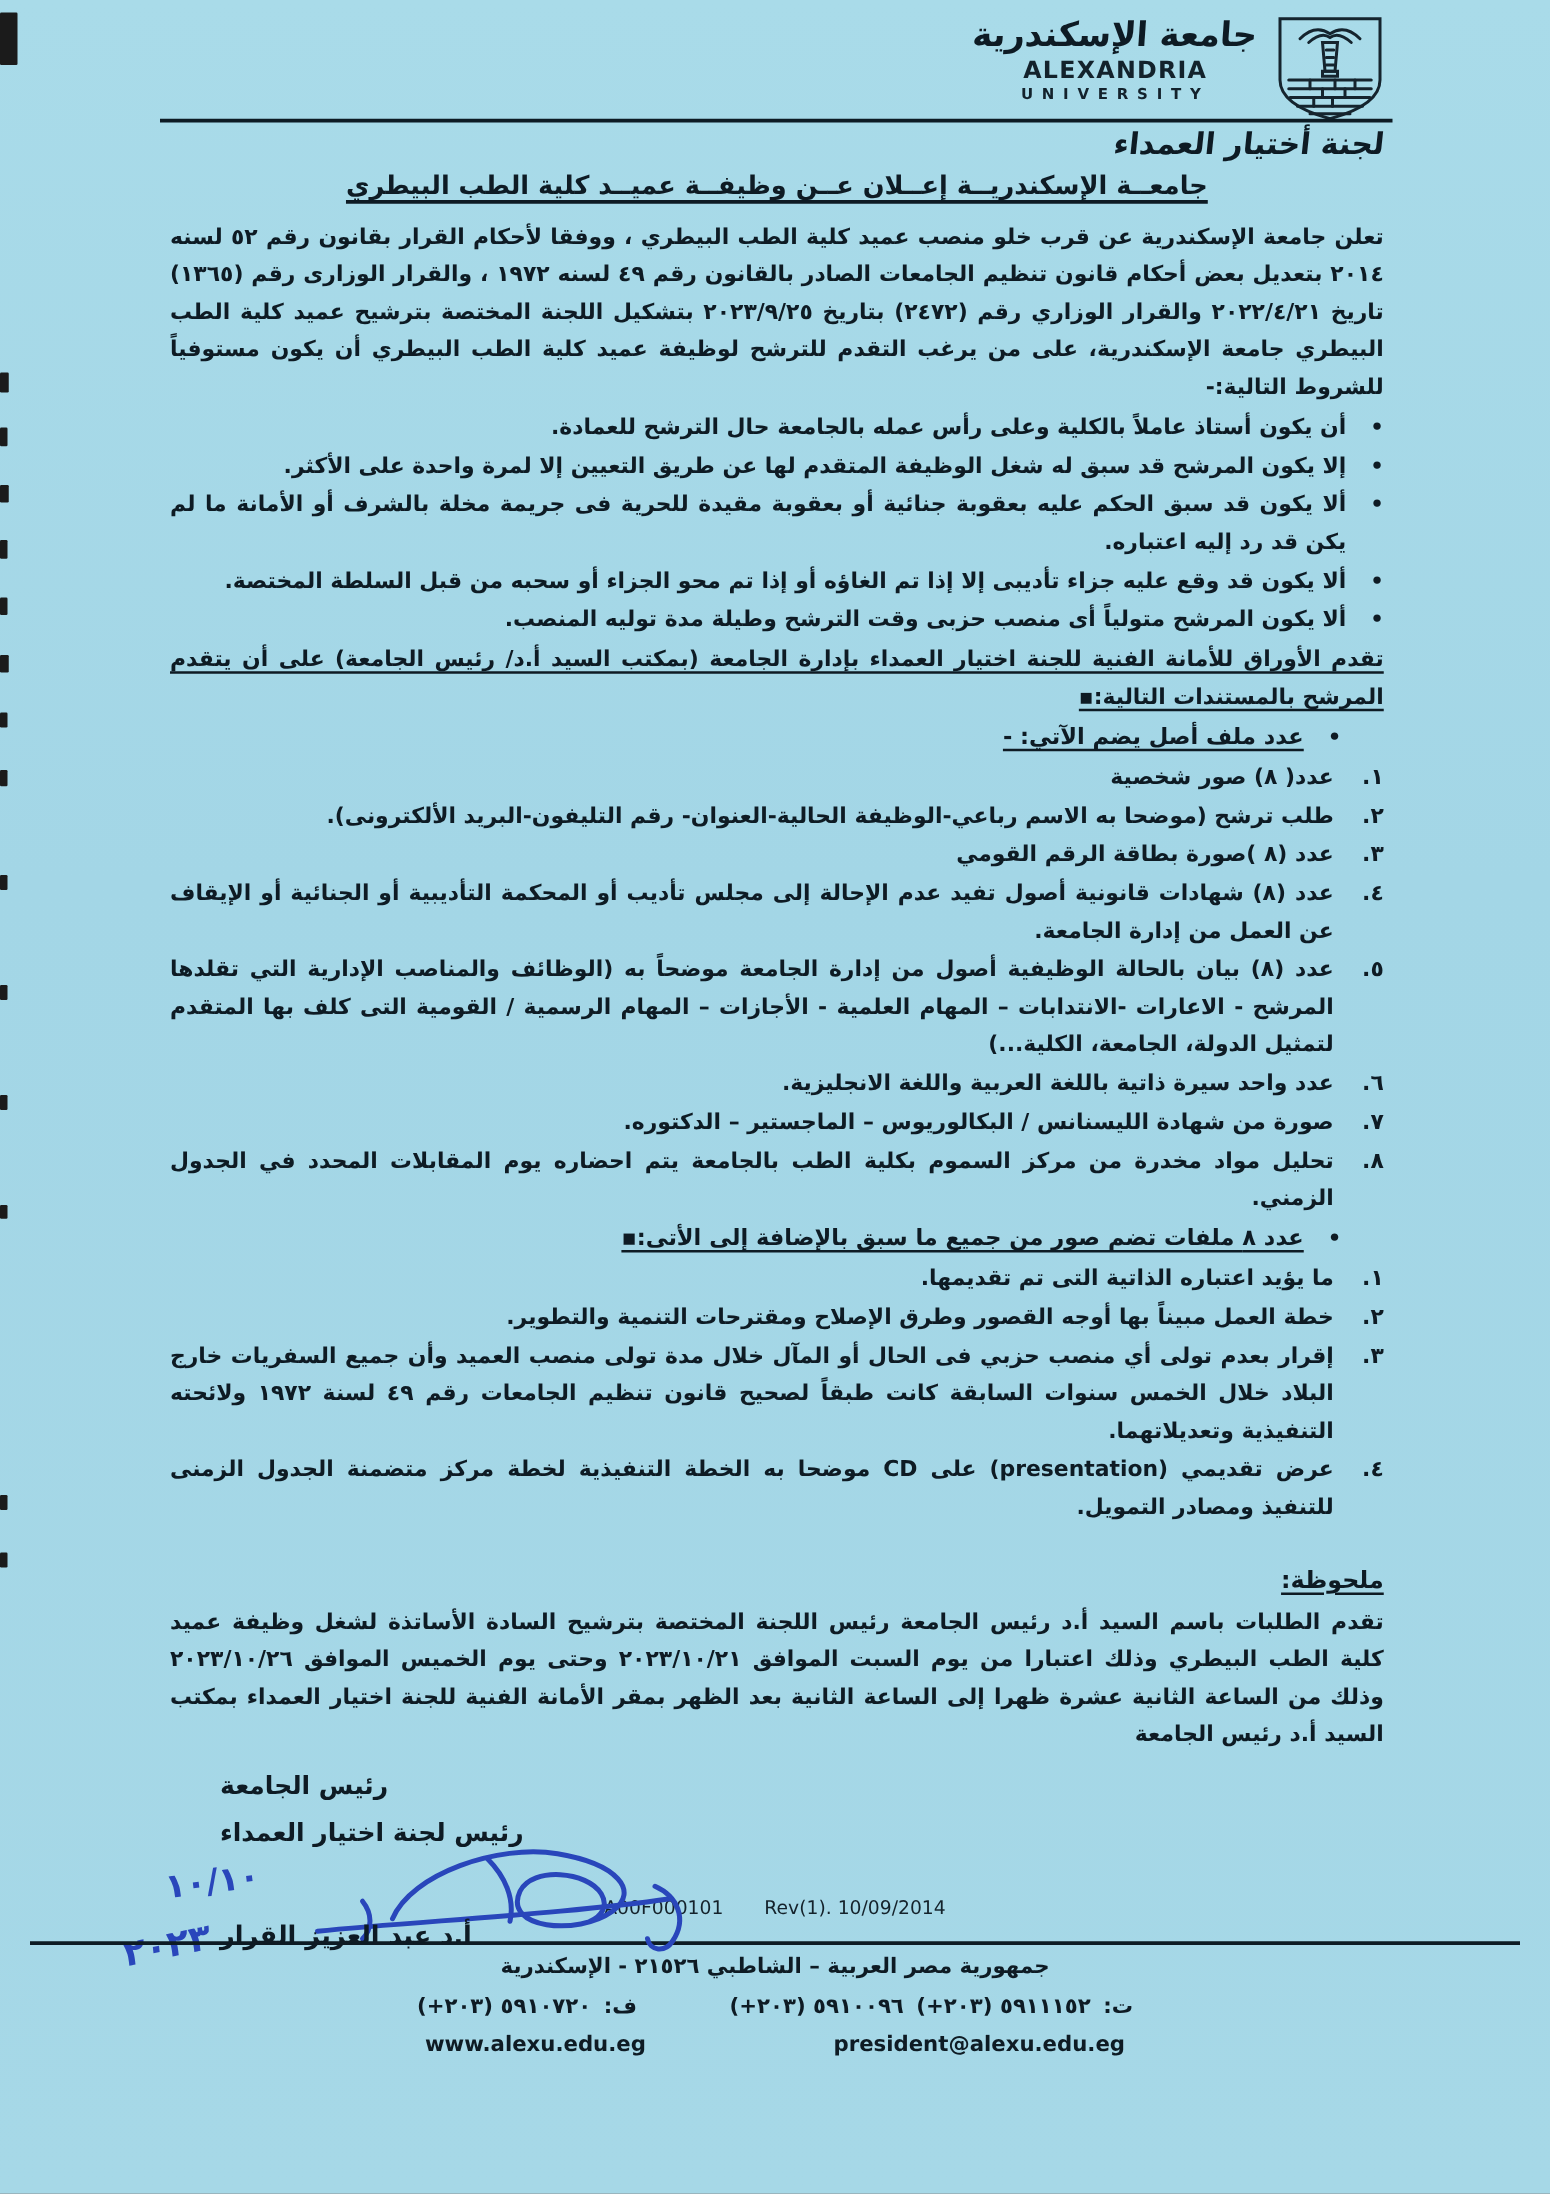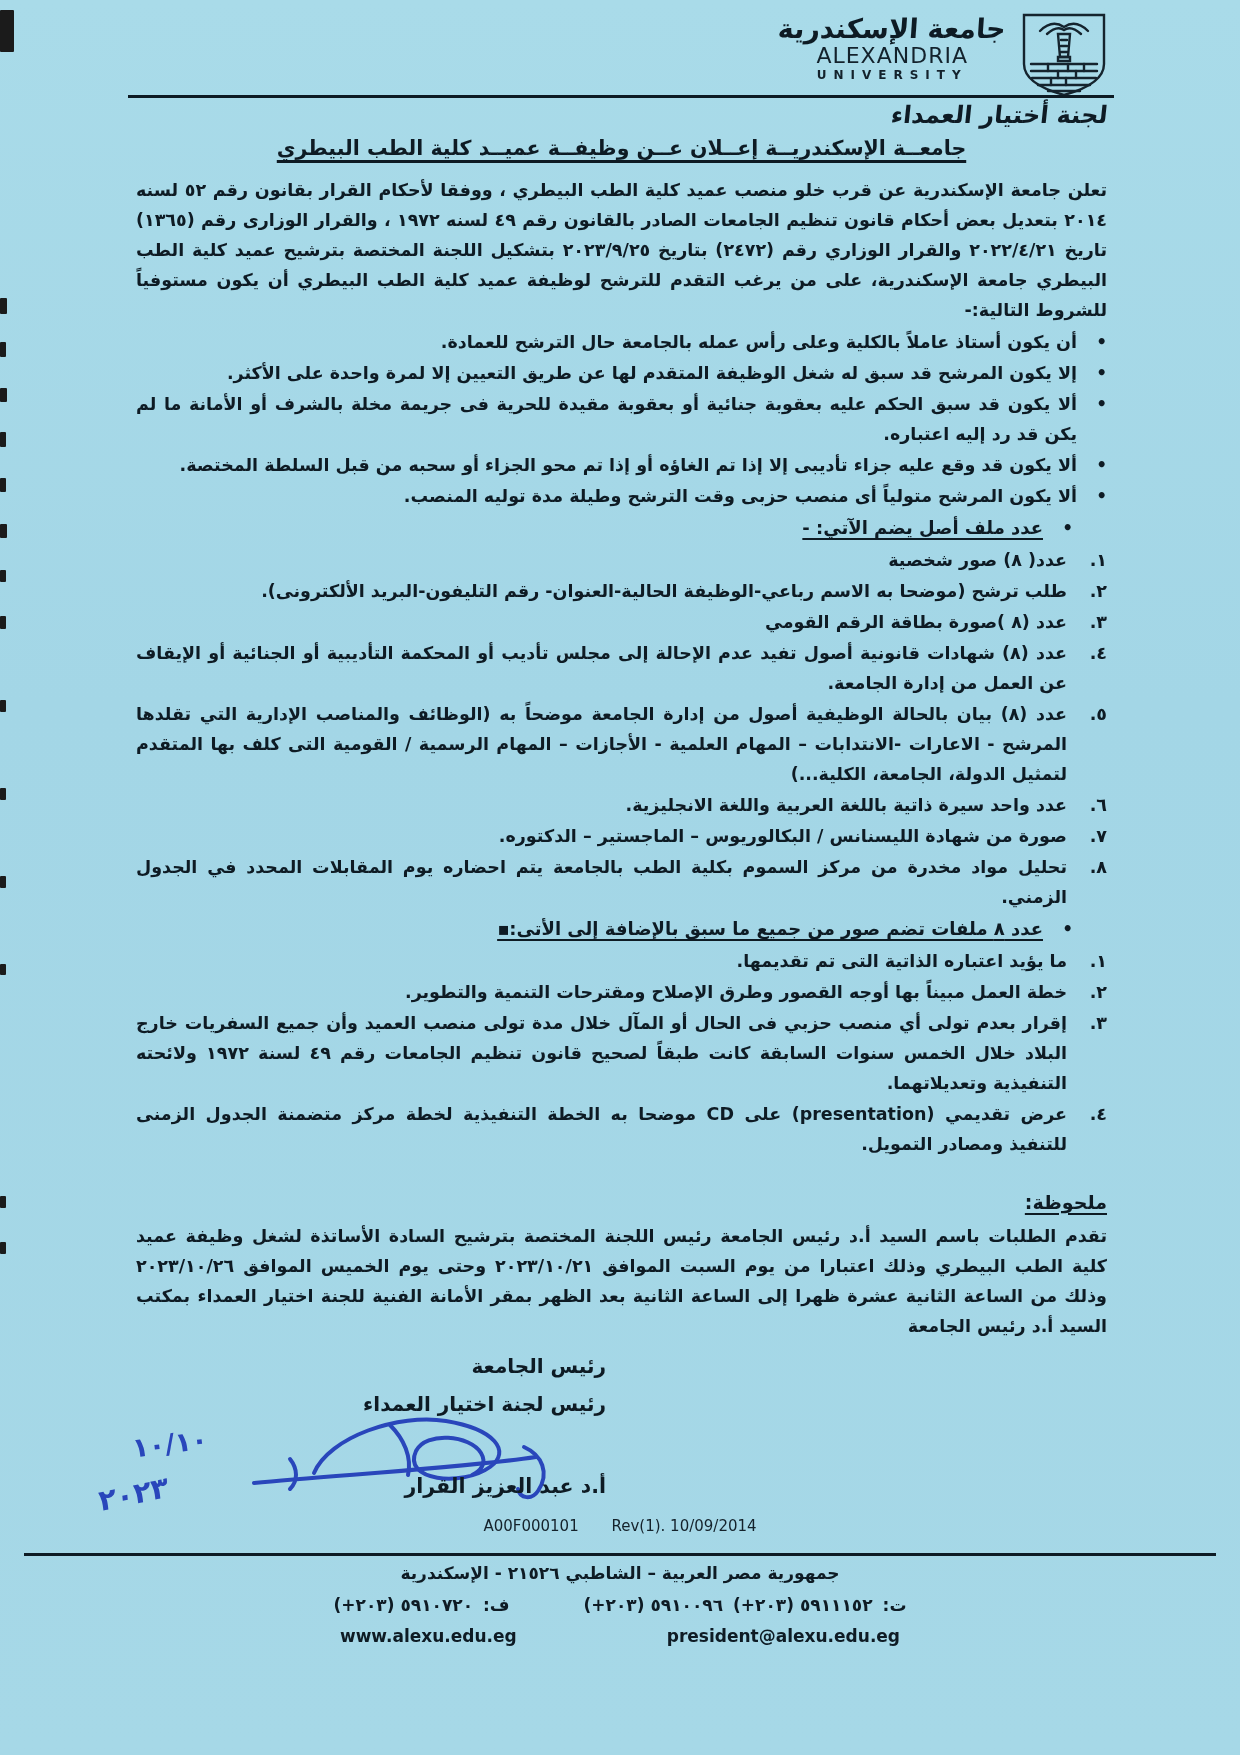--- a/index.html
+++ b/index.html
@@ -12,21 +12,21 @@
     color:#0e1b24;
     direction:rtl;
     overflow:hidden;
   }
   
   .artifact{position:absolute;left:0;background:#1b1b1b;border-radius:1px;}
   
   .logo-block{position:absolute;top:12px;right:130px;display:flex;gap:12px;align-items:flex-start;}
   .logo-texts{text-align:center;padding-top:2px;}
   .uni-ar{font-size:27px;font-weight:800;transform:skewX(-4deg);letter-spacing:0px;line-height:30px;}
-  .uni-en{font-size:22px;font-weight:400;letter-spacing:1px;direction:ltr;line-height:24px;color:#13222c;}
+  .uni-en{font-size:19px;font-weight:700;letter-spacing:1px;direction:ltr;line-height:24px;color:#13222c;}
   .uni-en-sub{font-size:12px;font-weight:700;letter-spacing:7px;direction:ltr;line-height:14px;color:#13222c;}
   .header-rule{position:absolute;top:95px;left:128px;width:986px;height:3px;background:#0d1b24;}
   .committee-name{position:absolute;top:101px;right:132px;font-size:24px;font-weight:700;transform:skewX(-6deg);}
   
   .content{position:absolute;top:133px;right:133px;left:136px;}
   .doc-title{
     text-align:center;font-size:20.5px;font-weight:800;
     text-decoration:underline;text-decoration-thickness:2.5px;text-underline-offset:5px;
     margin:0 0 12px 0;
   }
@@ -41,21 +41,21 @@
   .sec-head{display:flex;gap:16px;padding-right:34px;margin:2px 0;}
   .sec-head-text{font-weight:800;font-size:18px;}
   .num-list{padding-right:58px;}
   .num-item{display:flex;gap:10px;margin:1px 0;}
   .num{flex:0 0 30px;text-align:right;}
   .num-text{flex:1;text-align:justify;text-align-last:right;}
   .gap-md{height:26px;}
   .note-head{font-size:19px;font-weight:800;margin:0 0 4px 0;}
   
   .sig-block{position:relative;height:232px;margin-top:10px;}
-  .sig-inner{position:absolute;left:40px;top:0;width:430px;text-align:right;}
+  .sig-inner{position:absolute;left:40px;top:0;width:430px;text-align:left;}
   .sig-title1{font-size:20px;font-weight:800;}
   .sig-title2{font-size:20px;font-weight:800;margin-top:8px;position:relative;z-index:2;}
   .sig-name{font-size:20.5px;font-weight:800;margin-top:52px;position:relative;z-index:2;}
   .sig-svg{position:absolute;top:44px;left:18px;z-index:1;}
   .hand{position:absolute;font-weight:700;}
   .hand-date{top:78px;left:-44px;font-size:27px;transform:rotate(-7deg);}
   .hand-year{top:128px;left:-78px;font-size:29px;transform:rotate(-12deg) skewX(-6deg);}
   
   .doc-code-line{position:absolute;top:1517px;left:0;width:100%;text-align:center;direction:ltr;font-size:15px;font-weight:400;color:#14222b;}
   .doc-code-line span{margin:0 14px;}
@@ -137,20 +137,21 @@
           <span class="bullet">•</span>
           <span class="cond-text">ألا يكون قد وقع عليه جزاء تأديبى إلا إذا تم الغاؤه أو إذا تم محو الجزاء أو سحبه من قبل السلطة المختصة.</span>
         </li>
 
         <li class="cond-item">
           <span class="bullet">•</span>
           <span class="cond-text">ألا يكون المرشح متولياً أى منصب حزبى وقت الترشح وطيلة مدة توليه المنصب.</span>
         </li>
       </ul>
 
+    <p class="para underlined" style="font-weight:800;">تقدم الأوراق للأمانة الفنية للجنة اختيار العمداء بإدارة الجامعة (بمكتب السيد أ.د/ رئيس الجامعة) على أن يتقدم المرشح بالمستندات التالية:▪</p>
 
     <div class="sec-head">
       <span class="bullet">•</span>
       <span class="sec-head-text underlined">عدد ملف أصل يضم الآتي: -</span>
     </div>
 
     <ol class="plain num-list">
 
         <li class="num-item">
           <span class="num">١.</span>

